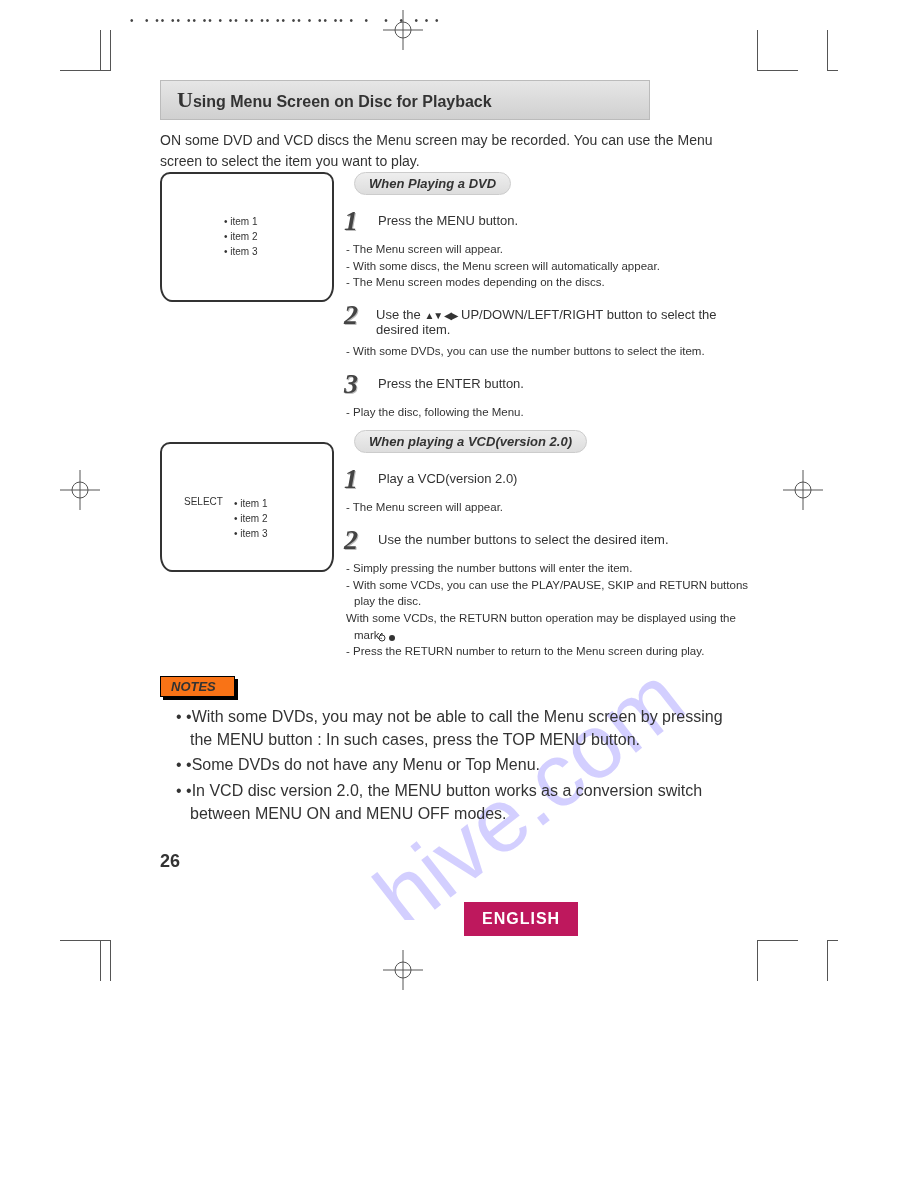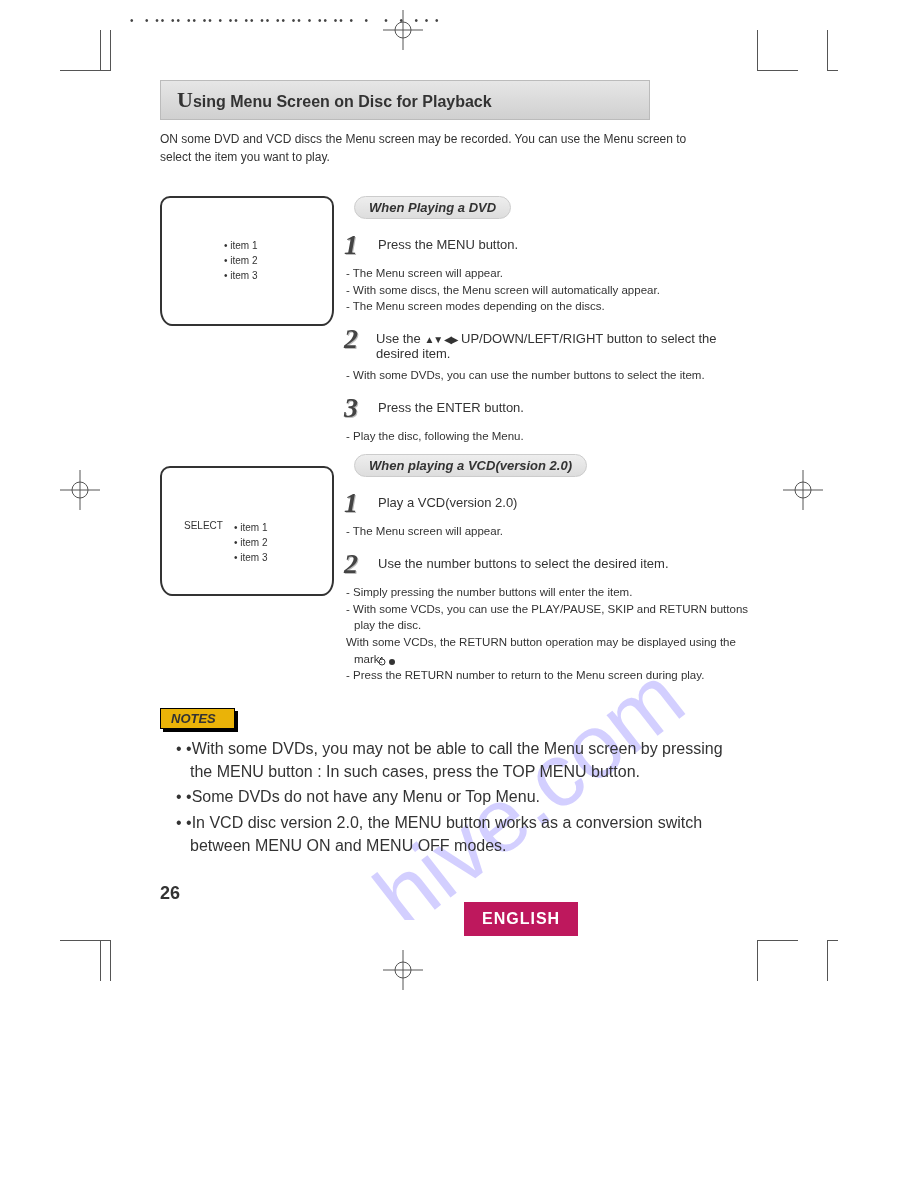--- a/index.html
+++ b/index.html
@@ -59,23 +59,22 @@
   .title-bar .big-u {
     font-size: 22px;
     font-weight: bold;
     font-family: Georgia, serif;
   }
   .title-bar .rest {
     font-size: 16px;
     font-weight: bold;
   }
   .intro {
-    font-size: 12px;
+    font-size: 14px;
     line-height: 1.5;
-    margin-bottom: 30px;
     width: 560px;
   }
 
   .columns { display:flex; gap:12px; }
   .left-col { width:168px; flex-shrink:0; }
   .right-col { flex:1; }
 
   .tv-box {
     width: 150px;
     height: 110px;
@@ -135,22 +134,22 @@
   .arrow-glyph { font-size:10px; letter-spacing:-1px; }
 
   .notes-label {
     position: relative;
     display:inline-block;
     border: 1.5px solid #000;
     padding: 2px 18px 2px 10px;
     font-weight: bold;
     font-style: italic;
     font-size: 13px;
-    margin-top: 14px;
-    background:#eab308;
+    margin-top: 6px;
+    background:#f97316;
     box-shadow: 3px 3px 0 #000;
   }
   .notes-list {
     font-size: 16px;
     line-height: 1.45;
     margin: 8px 0 0 16px;
     width: 560px;
   }
   .notes-list > div { padding-left: 14px; text-indent: -14px; margin-bottom:2px; }
 

